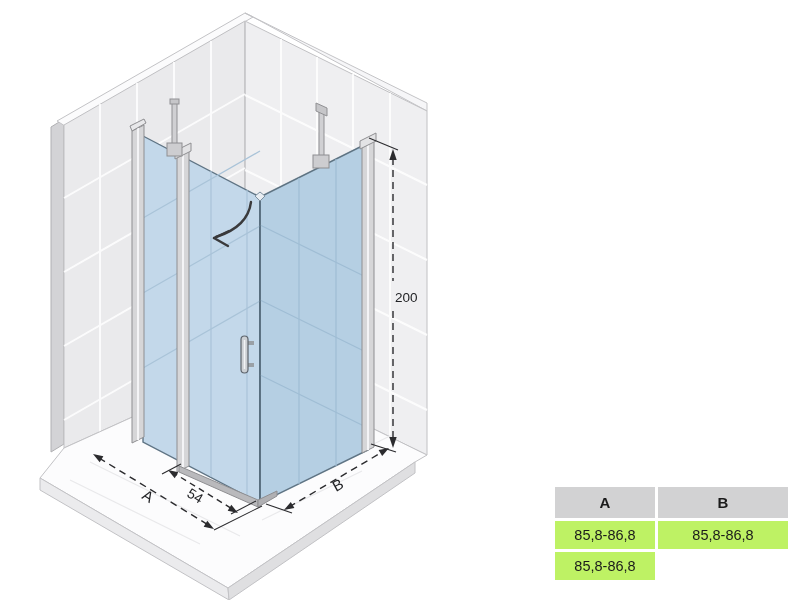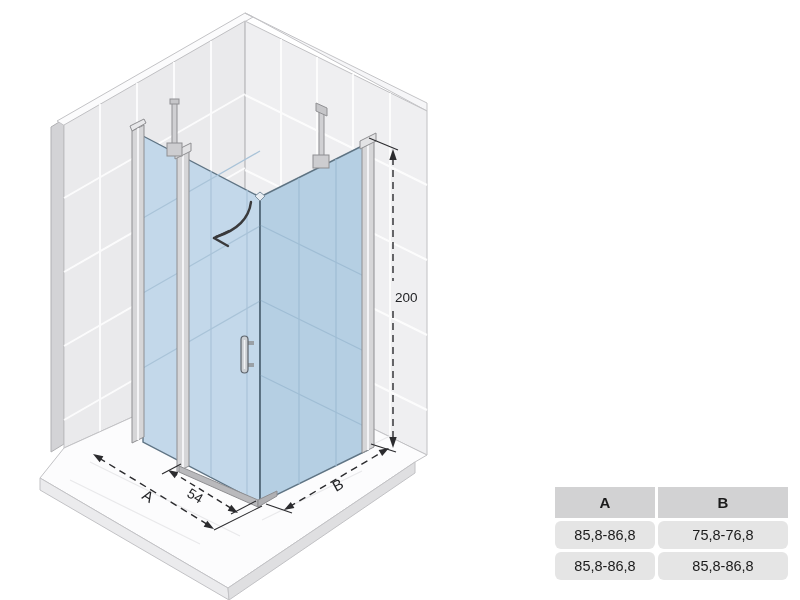--- a/index.html
+++ b/index.html
@@ -24,23 +24,22 @@
   .size-table .cell{
     display:flex;align-items:center;justify-content:center;
     font-family:"Liberation Sans", sans-serif;
     color:#1b1b1b;
   }
   .size-table .th{
     background:#d2d2d3;
     font-weight:bold;font-size:15px;
   }
   .size-table .td{
-    background:#e5e5e5;
+    background:#bef264;
     font-size:14.5px;
-    border-radius:6px;
   }
 </style>
 </head>
 <body>
 
 <div class="stage">
 
 <svg width="800" height="600" viewBox="0 0 800 600">
 
   <g>
@@ -189,18 +188,17 @@
     <polygon points="393,149 389.3,160 396.7,160" fill="#2b2b2e"></polygon>
     <polygon points="393,448 389.3,437 396.7,437" fill="#2b2b2e"></polygon>
     <text x="395" y="302" font-size="13.5" class="dim-label">200</text>
   </g>
 </svg>
 
 <div class="size-table">
   <div class="cell th">A</div>
   <div class="cell th">B</div>
   <div class="cell td">85,8-86,8</div>
-  <div class="cell td">75,8-76,8</div>
   <div class="cell td">85,8-86,8</div>
   <div class="cell td">85,8-86,8</div>
 </div>
 
 </div>
 
 </body></html>

